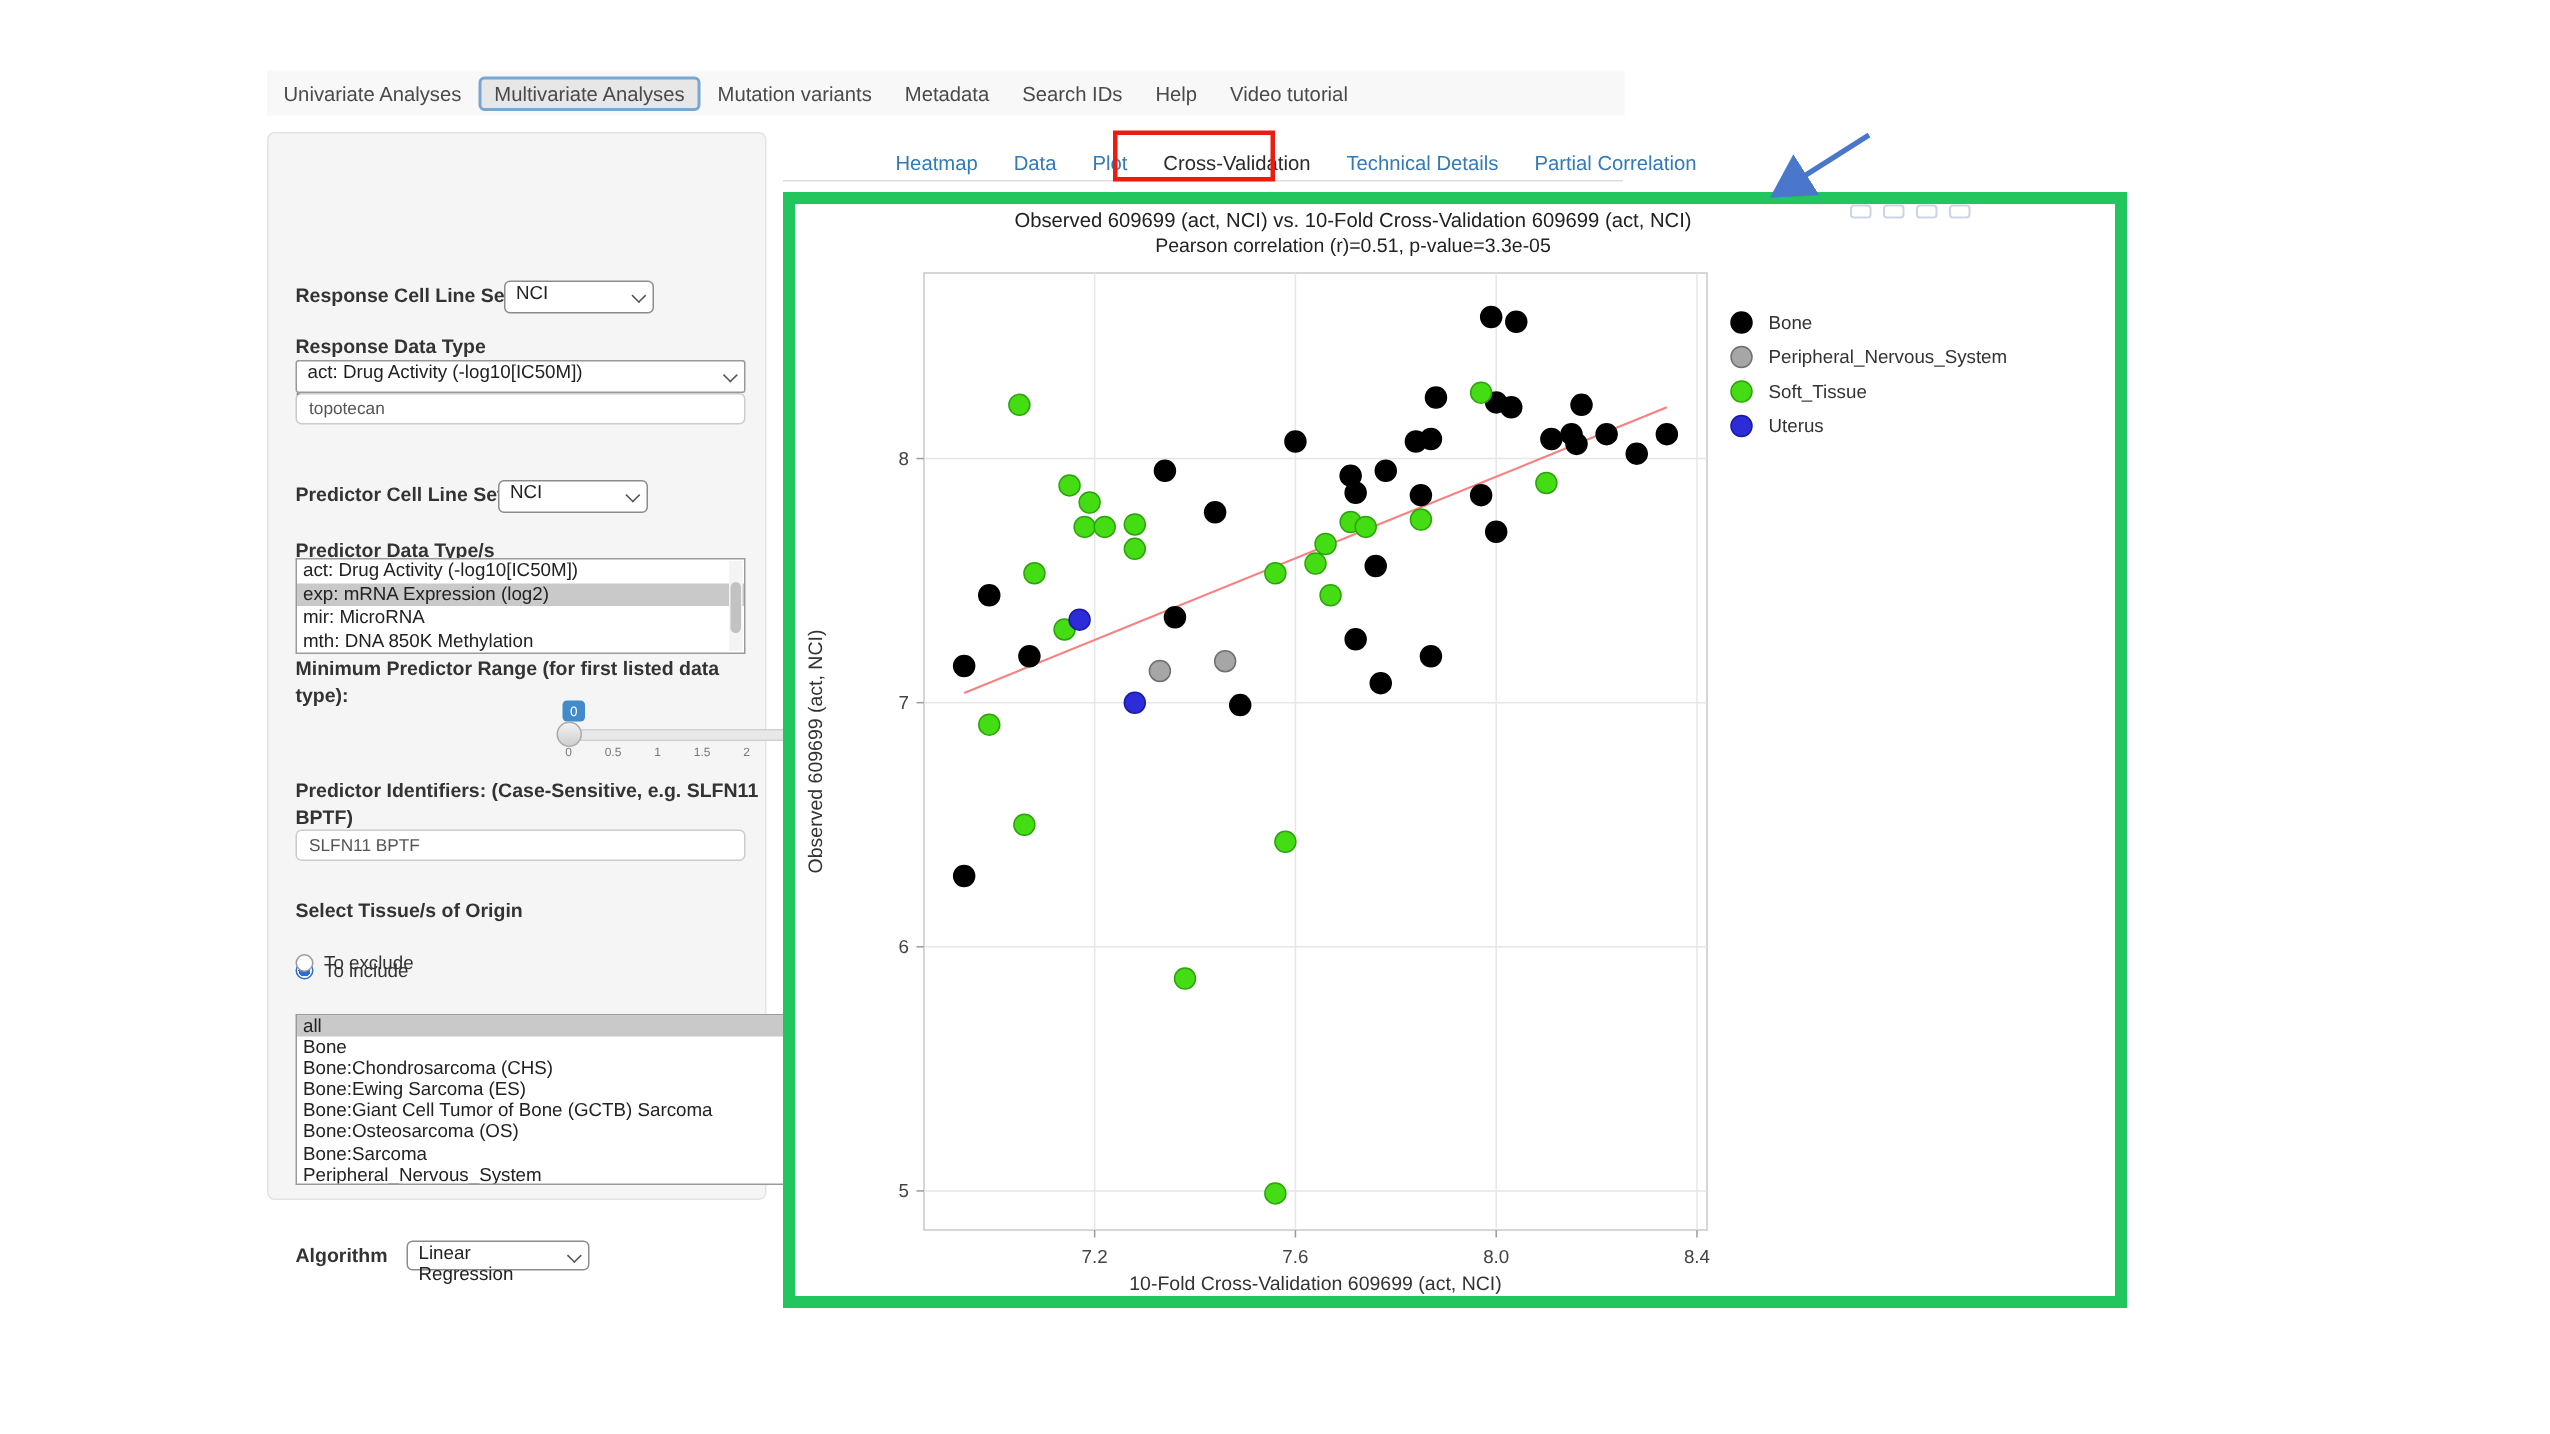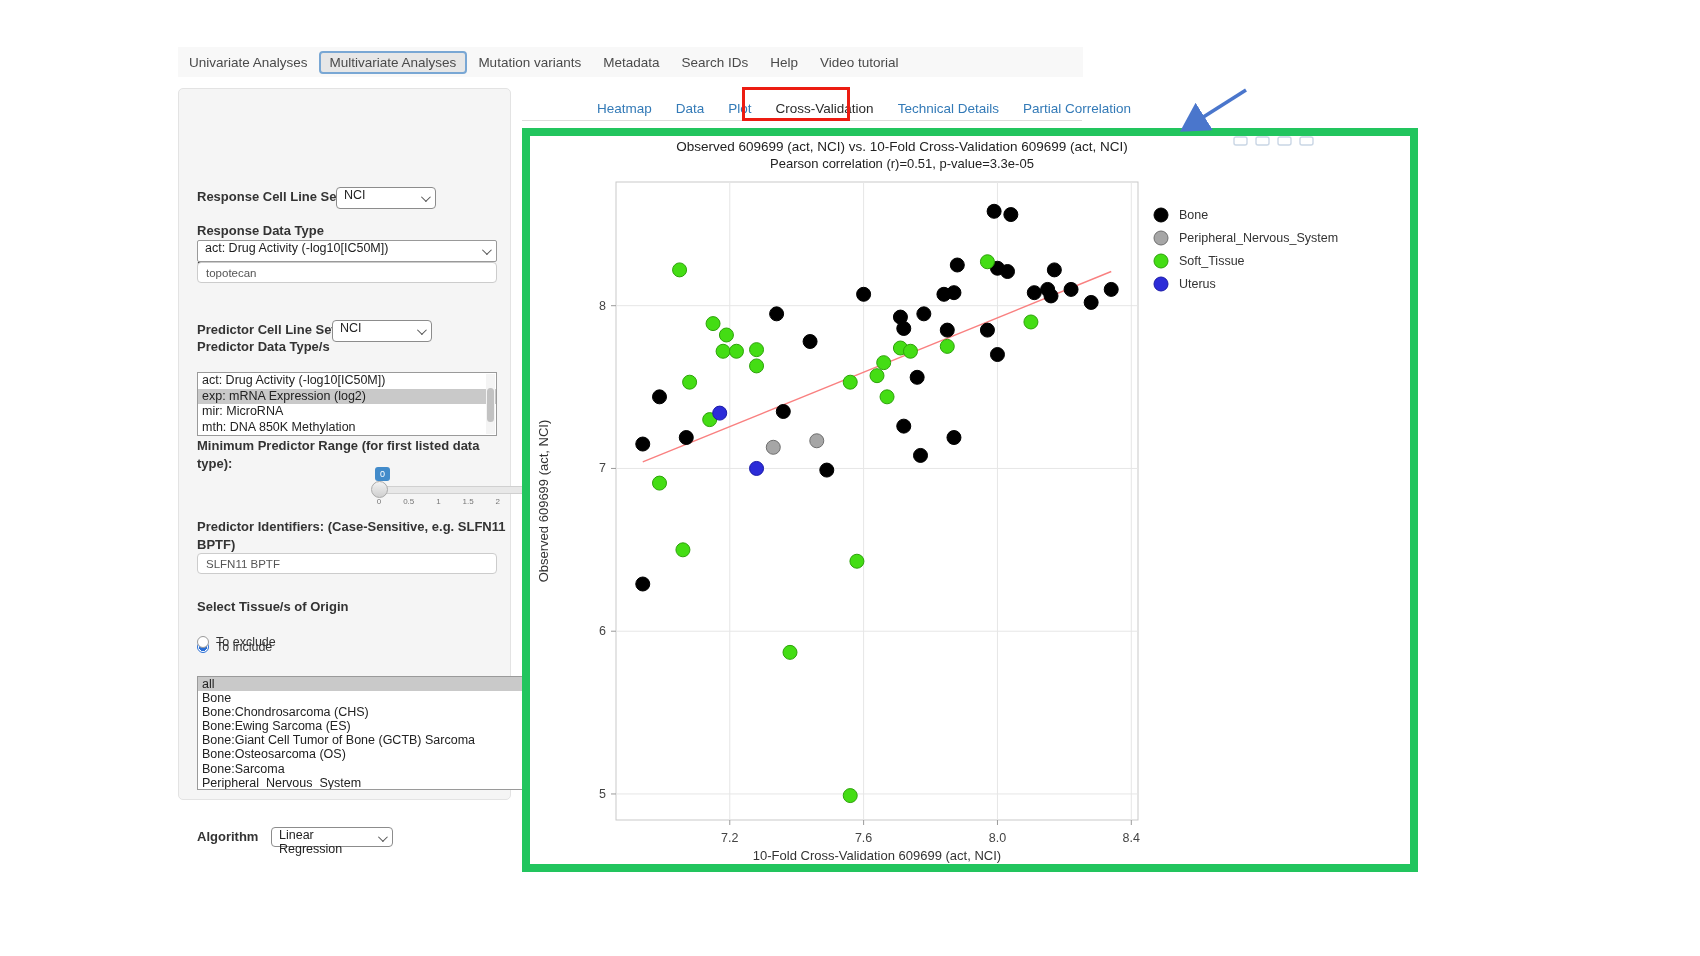--- a/index.html
+++ b/index.html
@@ -89,21 +89,21 @@
   <div class="lbl" style="top:170px">Response Identifier:</div>
   <div class="txt" style="left:18px;top:173px;width:300px">
     <span>topotecan</span>
   </div>
 
   <div class="lbl" style="top:233px">Predictor Cell Line Set</div>
   <div class="sel" style="left:153px;top:231px;width:100px">
     <span>NCI</span>
   </div>
 
-  <div class="lbl" style="top:250px">Predictor Data Type/s</div>
+  <div class="lbl" style="top:270px">Predictor Data Type/s</div>
   <div class="listbox" id="pdt-listbox" style="left:18px;top:283px;width:300px;height:64px">
 
   <div class="lb-opt" style="height: 15.5px; line-height: 15.5px;">act: Drug Activity (-log10[IC50M])</div>
       <div class="lb-opt selected" style="height: 15.5px; line-height: 15.5px;">exp: mRNA Expression (log2)</div>
       <div class="lb-opt" style="height: 15.5px; line-height: 15.5px;">mir: MicroRNA</div>
       <div class="lb-opt" style="height: 15.5px; line-height: 15.5px;">mth: DNA 850K Methylation</div>
       <div class="sb-track">
       <div class="sb-thumb" style="top:14px;height:34px"></div>
     </div>
     </div>

